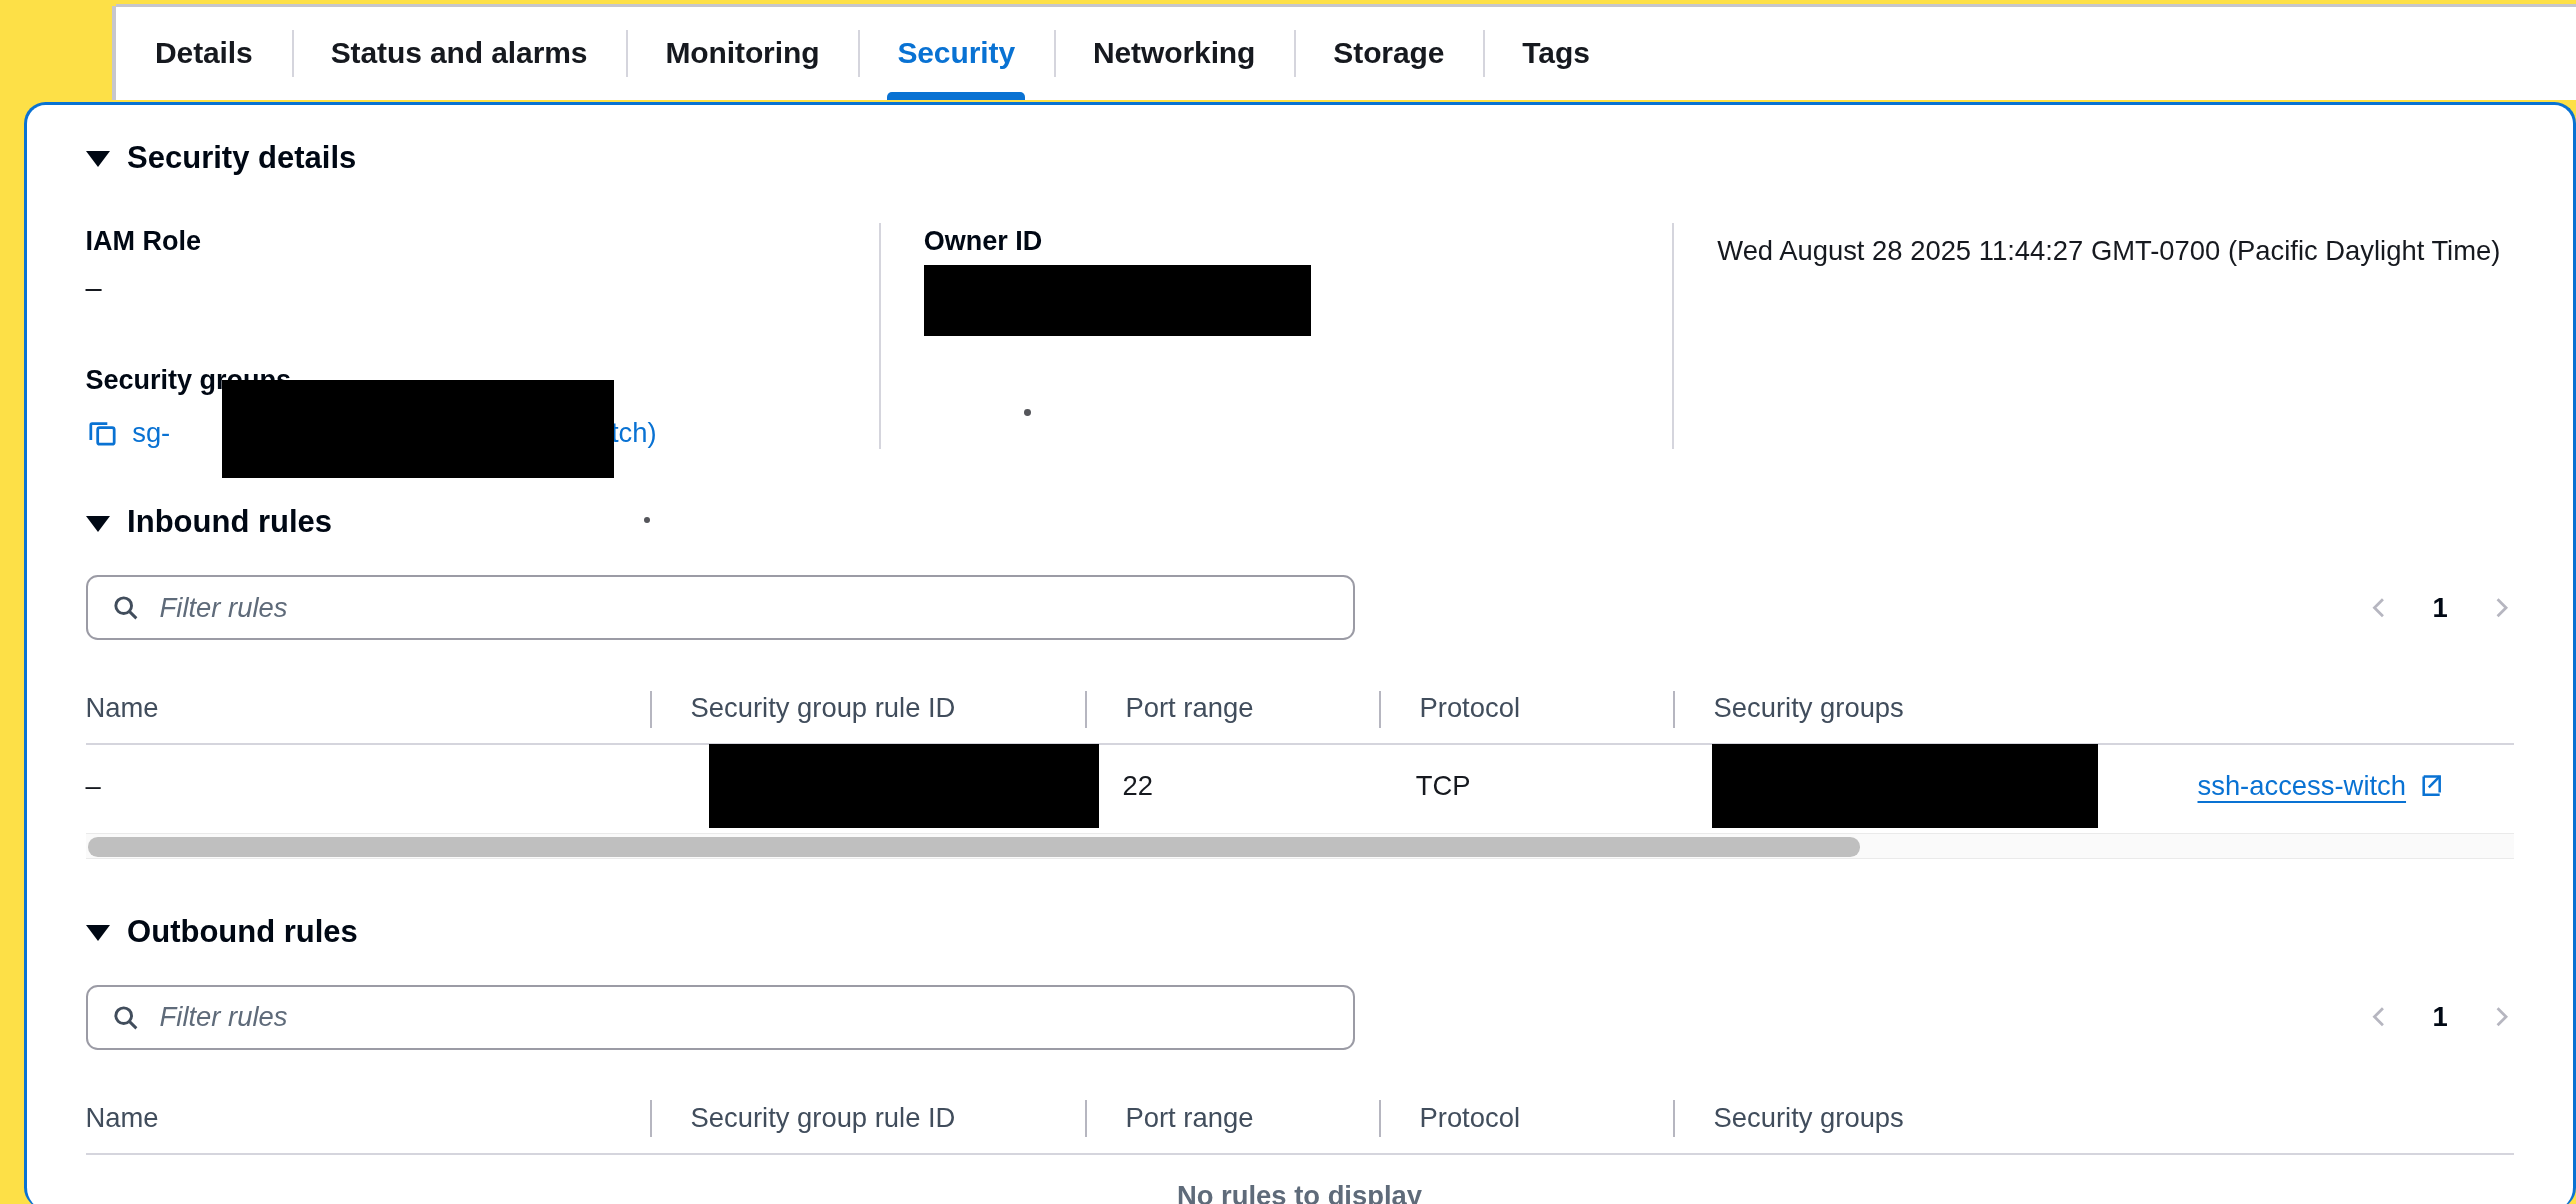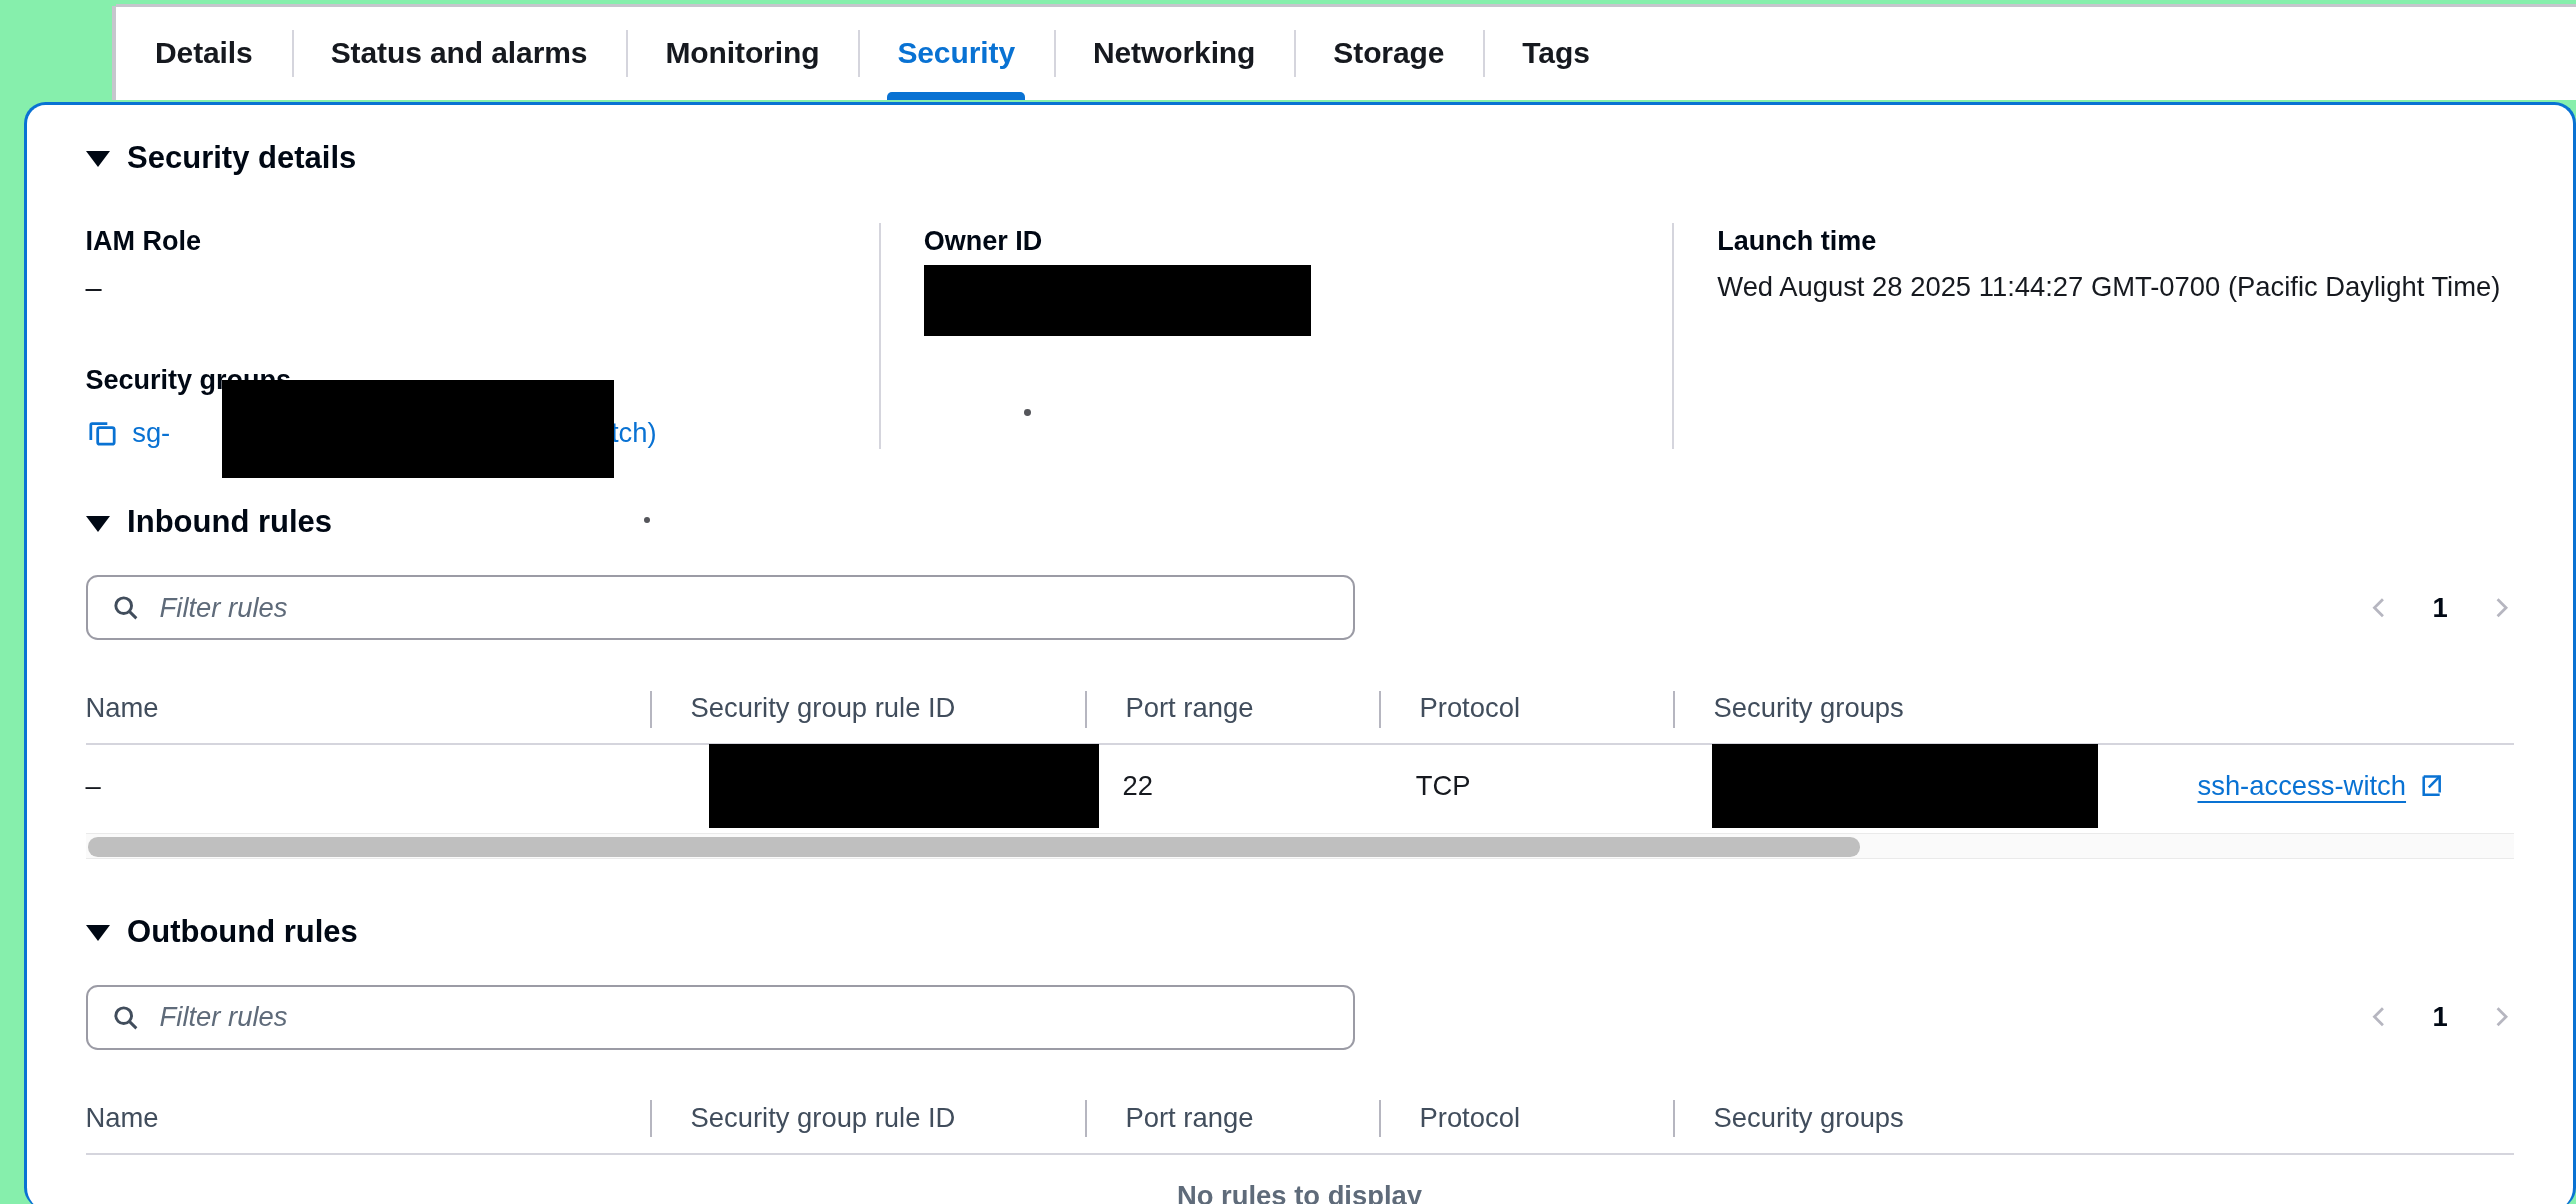--- a/index.html
+++ b/index.html
@@ -7,21 +7,21 @@
     width: 2576px;
     height: 1205px;
     background: #ffffff;
     font-family: "Liberation Sans", sans-serif;
     overflow: hidden;
   }
   #root {
     position: relative;
     width: 2576px;
     height: 1205px;
-    background: #86efac;
+    background: #fde047;
   }
 
   
   .top-rule {
     position: absolute;
     left: 116px; top: 3.9px; right: 0; height: 2.9px;
     background: #c6c6cd;
   }
   .left-rail {
     position: absolute;
@@ -378,21 +378,20 @@
             </div>
           </div>
 
           <div class="col col-b">
             <div class="field-label">Owner ID</div>
             <div class="redact redact-owner"></div>
             <span class="mid-dot"></span>
           </div>
 
           <div class="col col-c">
-            <div class="field-label">Launch time</div>
             <div class="field-value">Wed August 28 2025 11:44:27 GMT-0700 (Pacific Daylight Time)</div>
           </div>
 
         </div>
       </div>
 
       <div style="margin-top:55px;">
         <div class="section-head">
           <span class="caret"></span>
           <span>Inbound rules</span>

